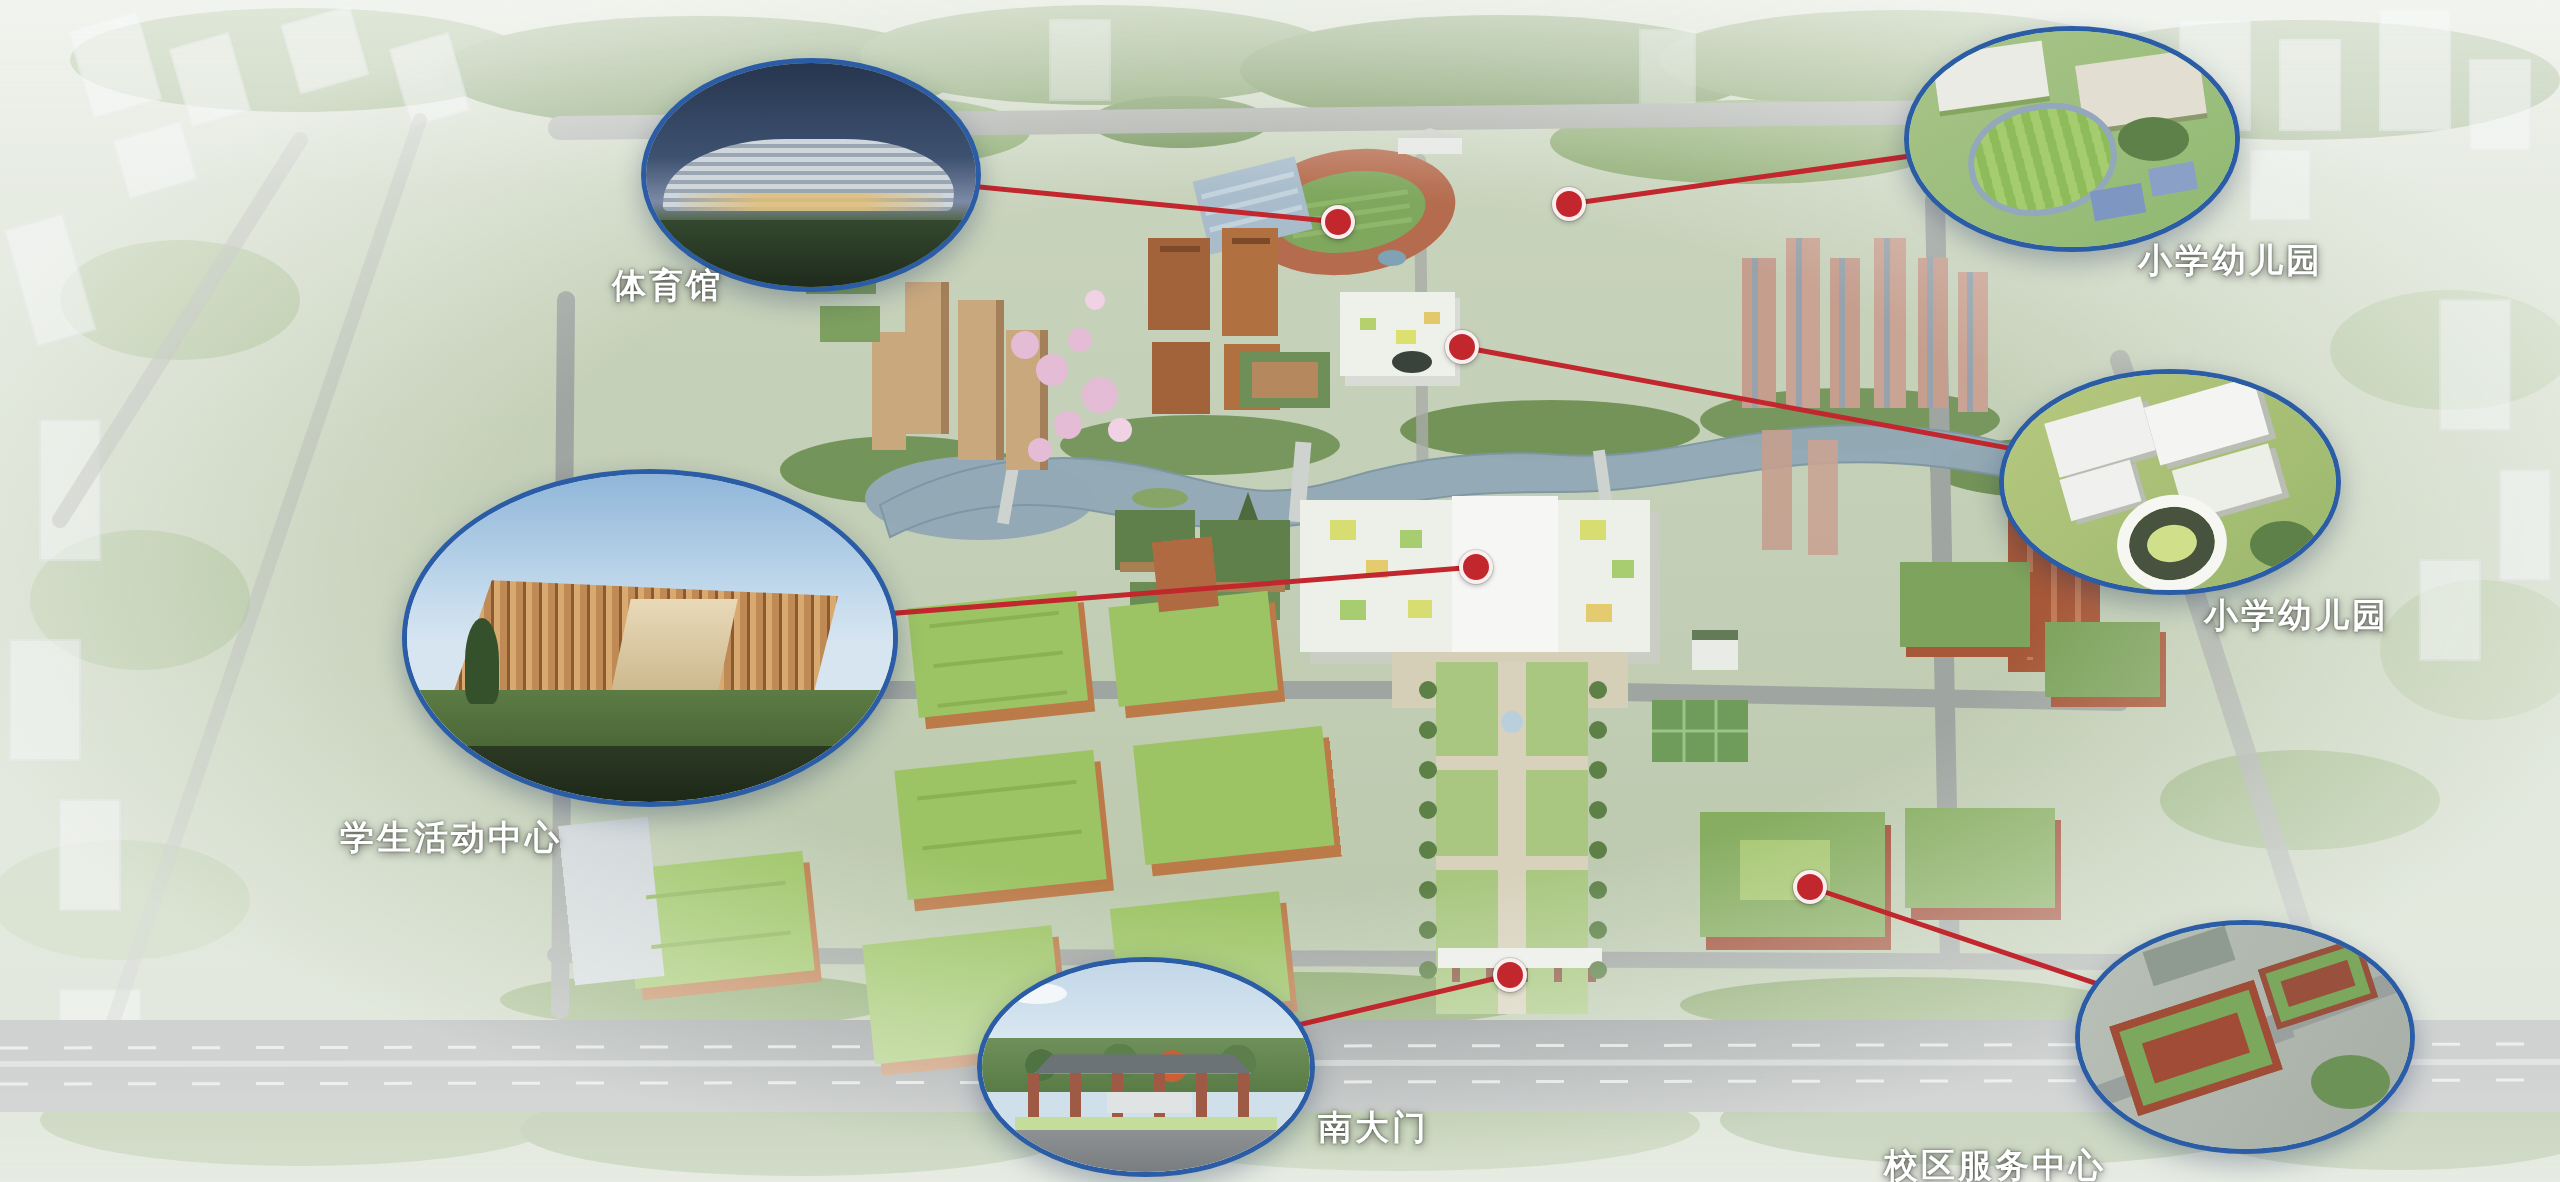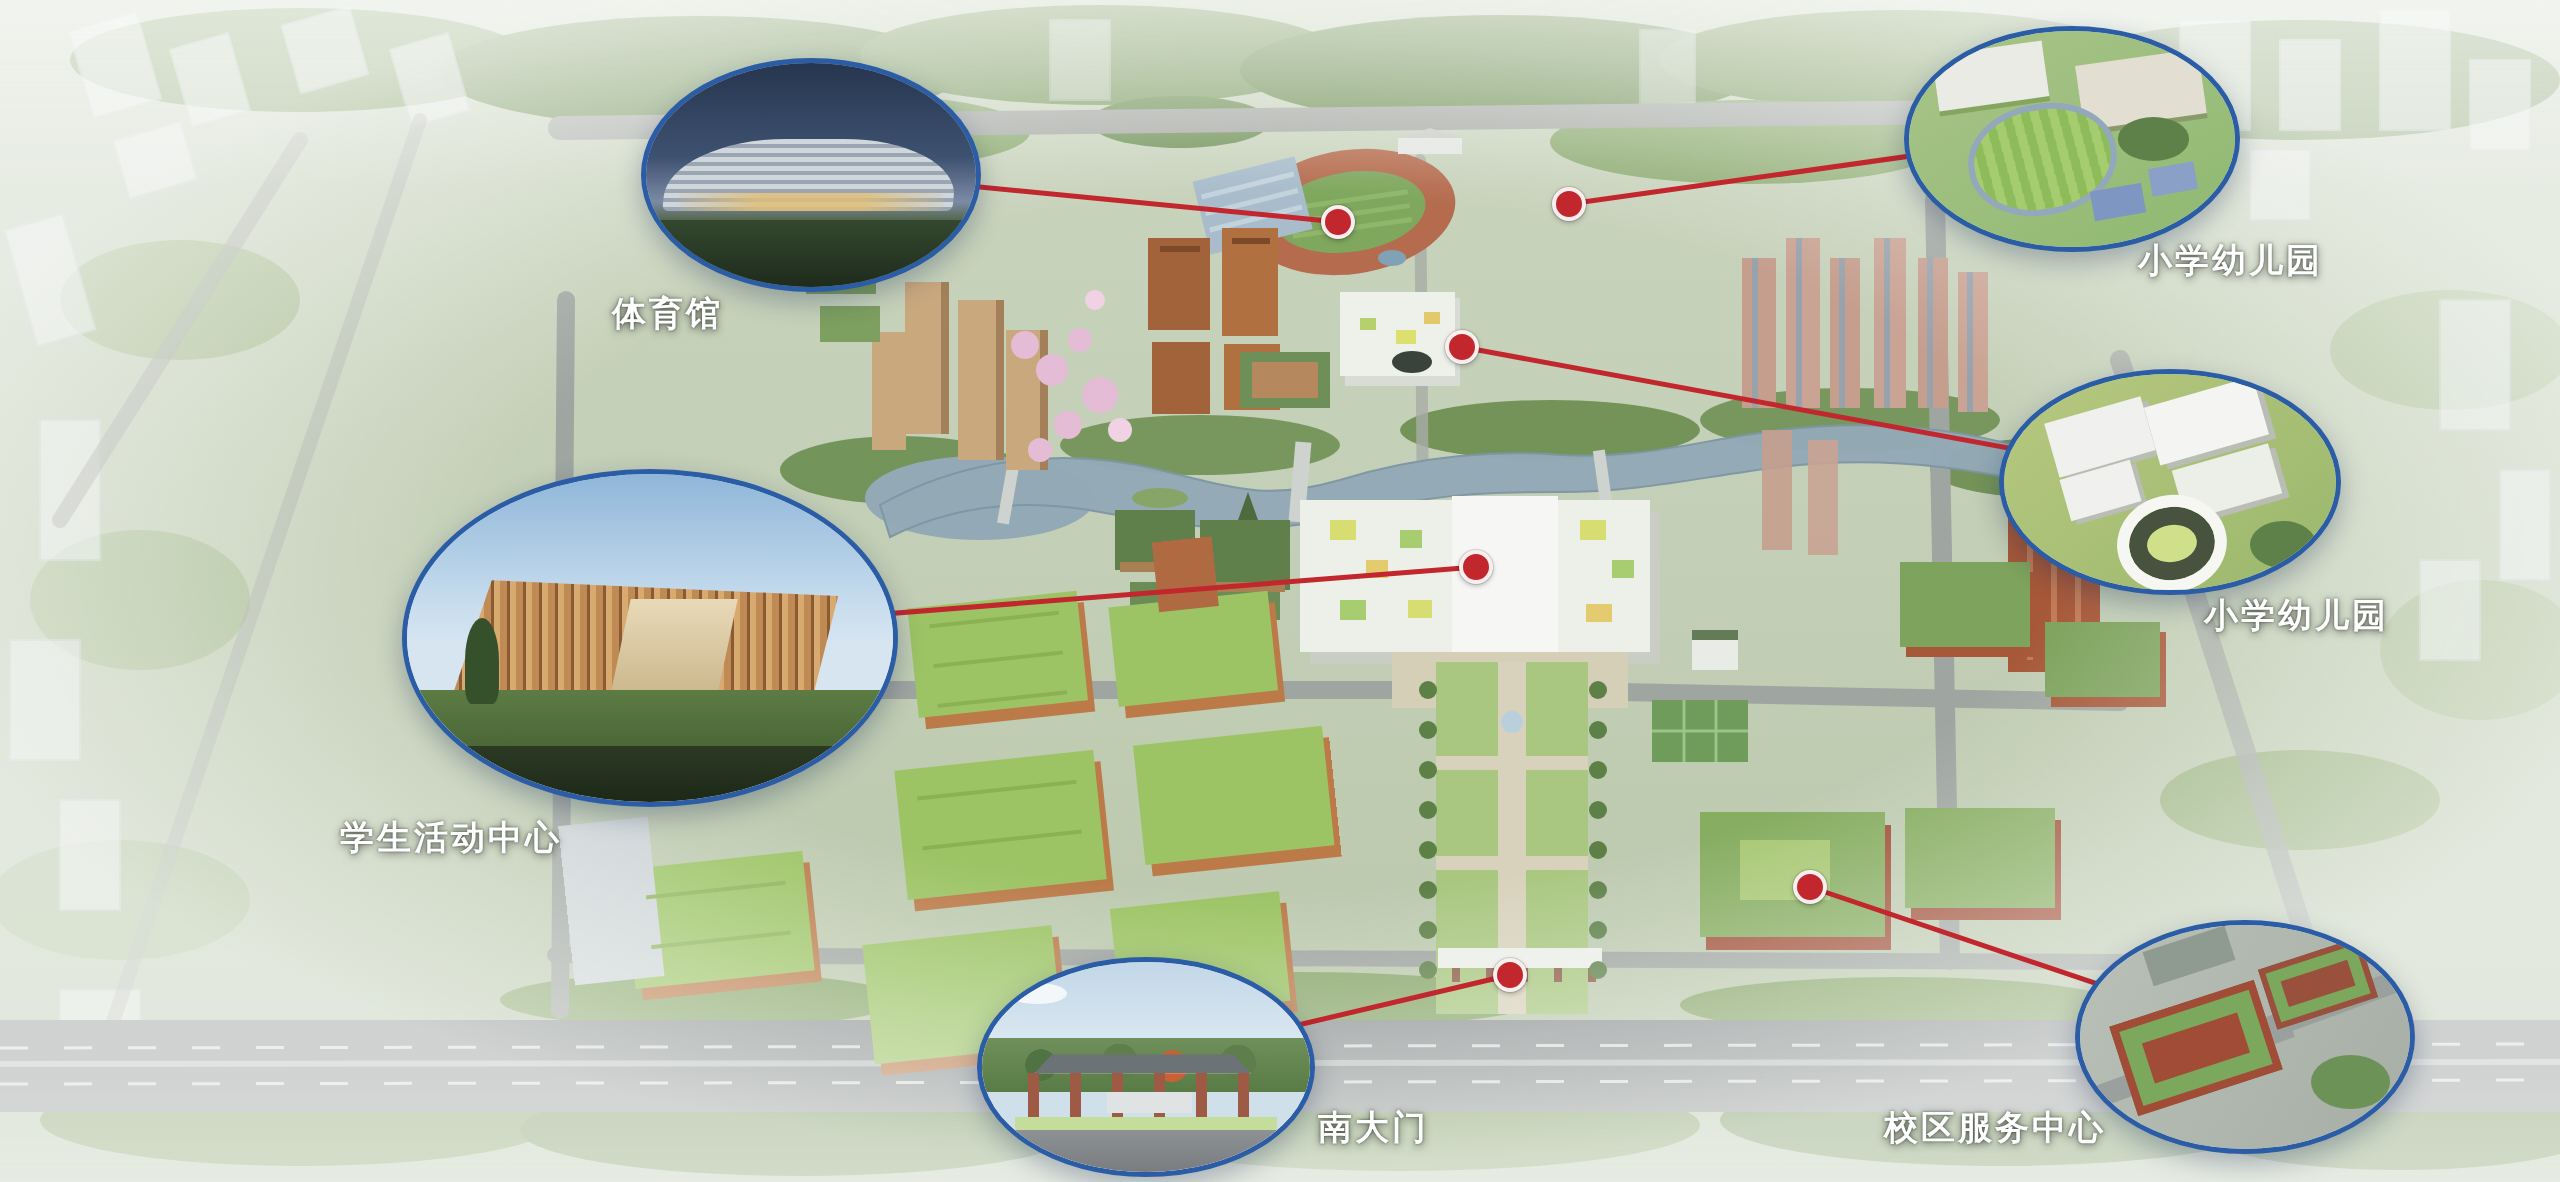--- a/index.html
+++ b/index.html
@@ -397,20 +397,20 @@
     <div class="s" style="left:70%;top:58%;width:24%;height:24%;border-radius:50%;background:#6d9257;"></div>
   </div>
 
   <div class="marker" style="left:1338px;top:222px;"></div>
   <div class="marker" style="left:1569px;top:204px;"></div>
   <div class="marker" style="left:1462px;top:347px;"></div>
   <div class="marker" style="left:1476px;top:567px;"></div>
   <div class="marker" style="left:1810px;top:887px;"></div>
   <div class="marker" style="left:1510px;top:975px;"></div>
 
-  <div class="map-label" style="left:612px;top:296px;">体育馆</div>
+  <div class="map-label" style="left:612px;top:268px;">体育馆</div>
   <div class="map-label" style="left:2138px;top:243px;">小学幼儿园</div>
   <div class="map-label" style="left:2204px;top:598px;">小学幼儿园</div>
   <div class="map-label" style="left:340px;top:820px;">学生活动中心</div>
   <div class="map-label" style="left:1318px;top:1110px;">南大门</div>
-  <div class="map-label" style="left:1884px;top:1110px;">校区服务中心</div>
+  <div class="map-label" style="left:1884px;top:1148px;">校区服务中心</div>
 
 </div>
 
 </body></html>

